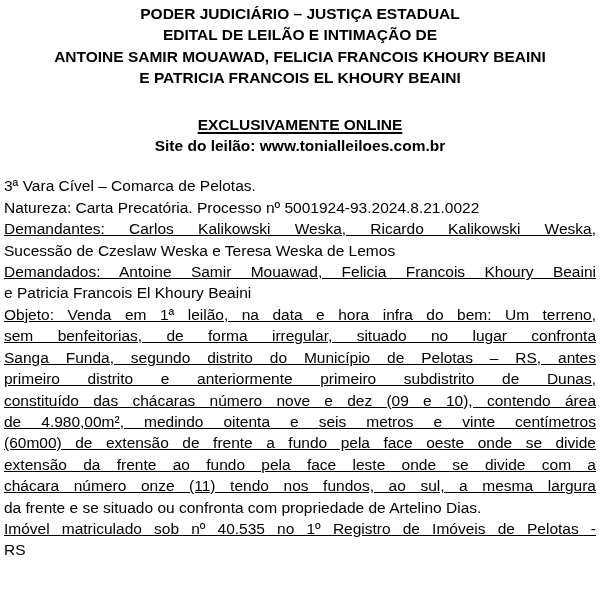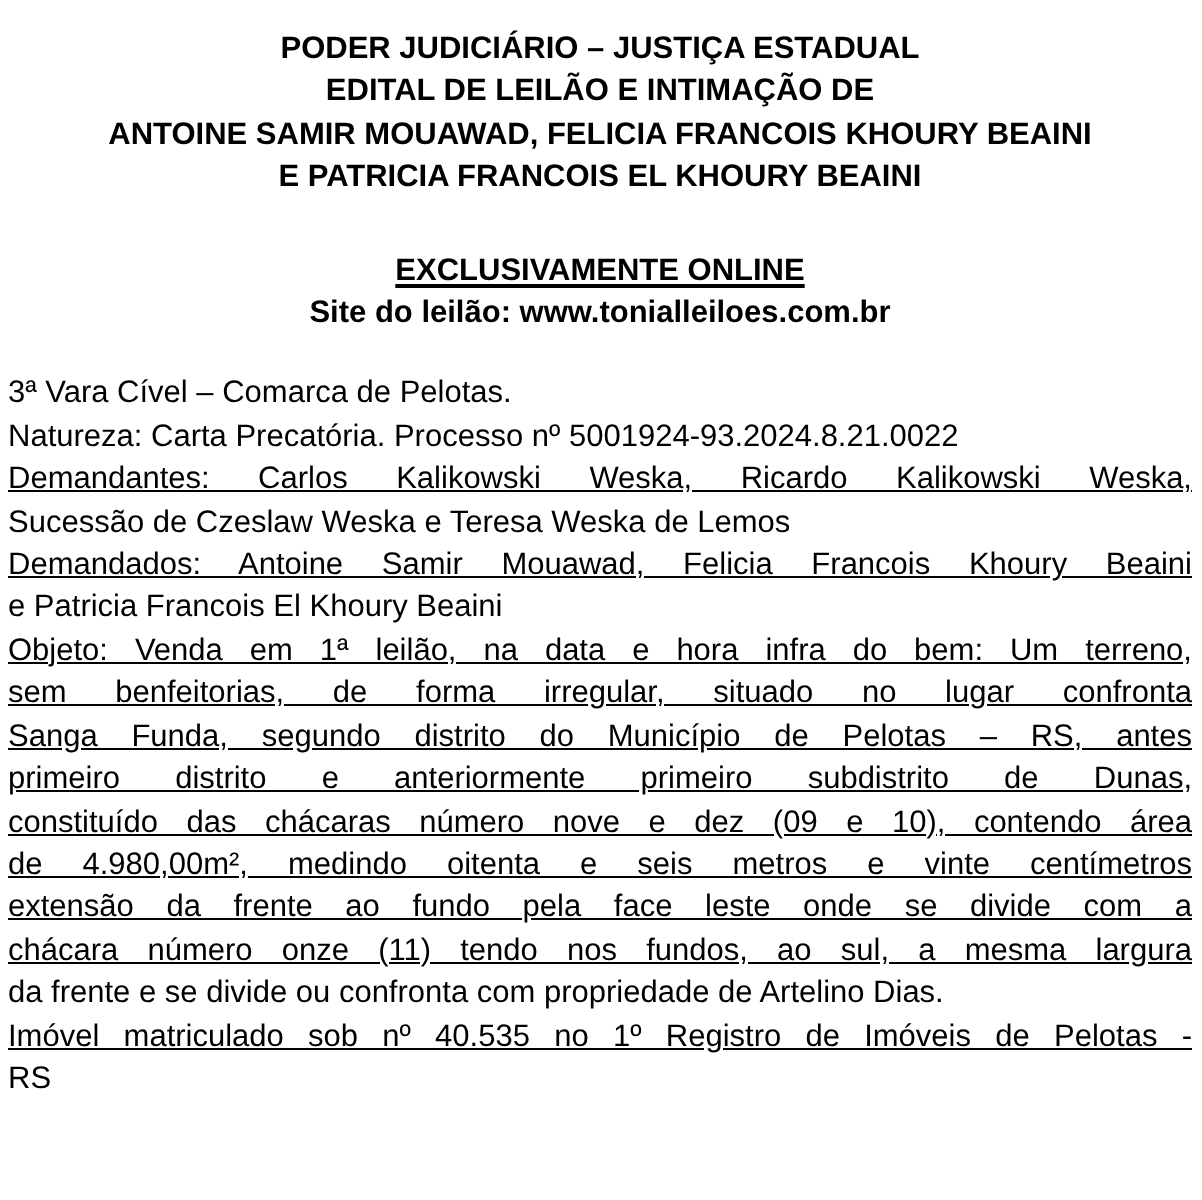--- a/index.html
+++ b/index.html
@@ -4,21 +4,21 @@
 <style>
   html, body { margin: 0; padding: 0; }
   body {
     width: 601px; height: 600px;
     background: #ffffff;
     overflow: hidden;
   }
   .page {
     box-sizing: border-box;
     width: 601px; height: 600px;
-    padding: 14px 5px 0 4px;
+    padding: 3px 5px 0 4px;
     font-family: "Liberation Sans", "DejaVu Sans", sans-serif;
     color: #000000;
     font-size: 15.5px;
     line-height: 21.4px;
   }
   .hdr {
     font-weight: bold;
     text-align: center;
   }
   .hl { white-space: nowrap; }
@@ -59,20 +59,21 @@
     <div class="bl j">Demandantes: Carlos Kalikowski Weska, Ricardo Kalikowski Weska,</div>
     <div class="bl">Sucessão de Czeslaw Weska e Teresa Weska de Lemos</div>
     <div class="bl j">Demandados: Antoine Samir Mouawad, Felicia Francois Khoury Beaini</div>
     <div class="bl">e Patricia Francois El Khoury Beaini</div>
     <div class="bl j">Objeto: Venda em 1ª leilão, na data e hora infra do bem: Um terreno,</div>
     <div class="bl j">sem benfeitorias, de forma irregular, situado no lugar confronta</div>
     <div class="bl j">Sanga Funda, segundo distrito do Município de Pelotas – RS, antes</div>
     <div class="bl j">primeiro distrito e anteriormente primeiro subdistrito de Dunas,</div>
     <div class="bl j">constituído das chácaras número nove e dez (09 e 10), contendo área</div>
     <div class="bl j">de 4.980,00m², medindo oitenta e seis metros e vinte centímetros</div>
+    <div class="bl j">(60m00) de extensão de frente a fundo pela face oeste onde se divide</div>
     <div class="bl j">extensão da frente ao fundo pela face leste onde se divide com a</div>
     <div class="bl j">chácara número onze (11) tendo nos fundos, ao sul, a mesma largura</div>
-    <div class="bl">da frente e se divide ou confronta com propriedade de Artelino Dias.</div>
+    <div class="bl">da frente e se situado ou confronta com propriedade de Artelino Dias.</div>
     <div class="bl j">Imóvel matriculado sob nº 40.535 no 1º Registro de Imóveis de Pelotas -</div>
     <div class="bl">RS</div>
   </main>
 
 </div>
 
 </body></html>

